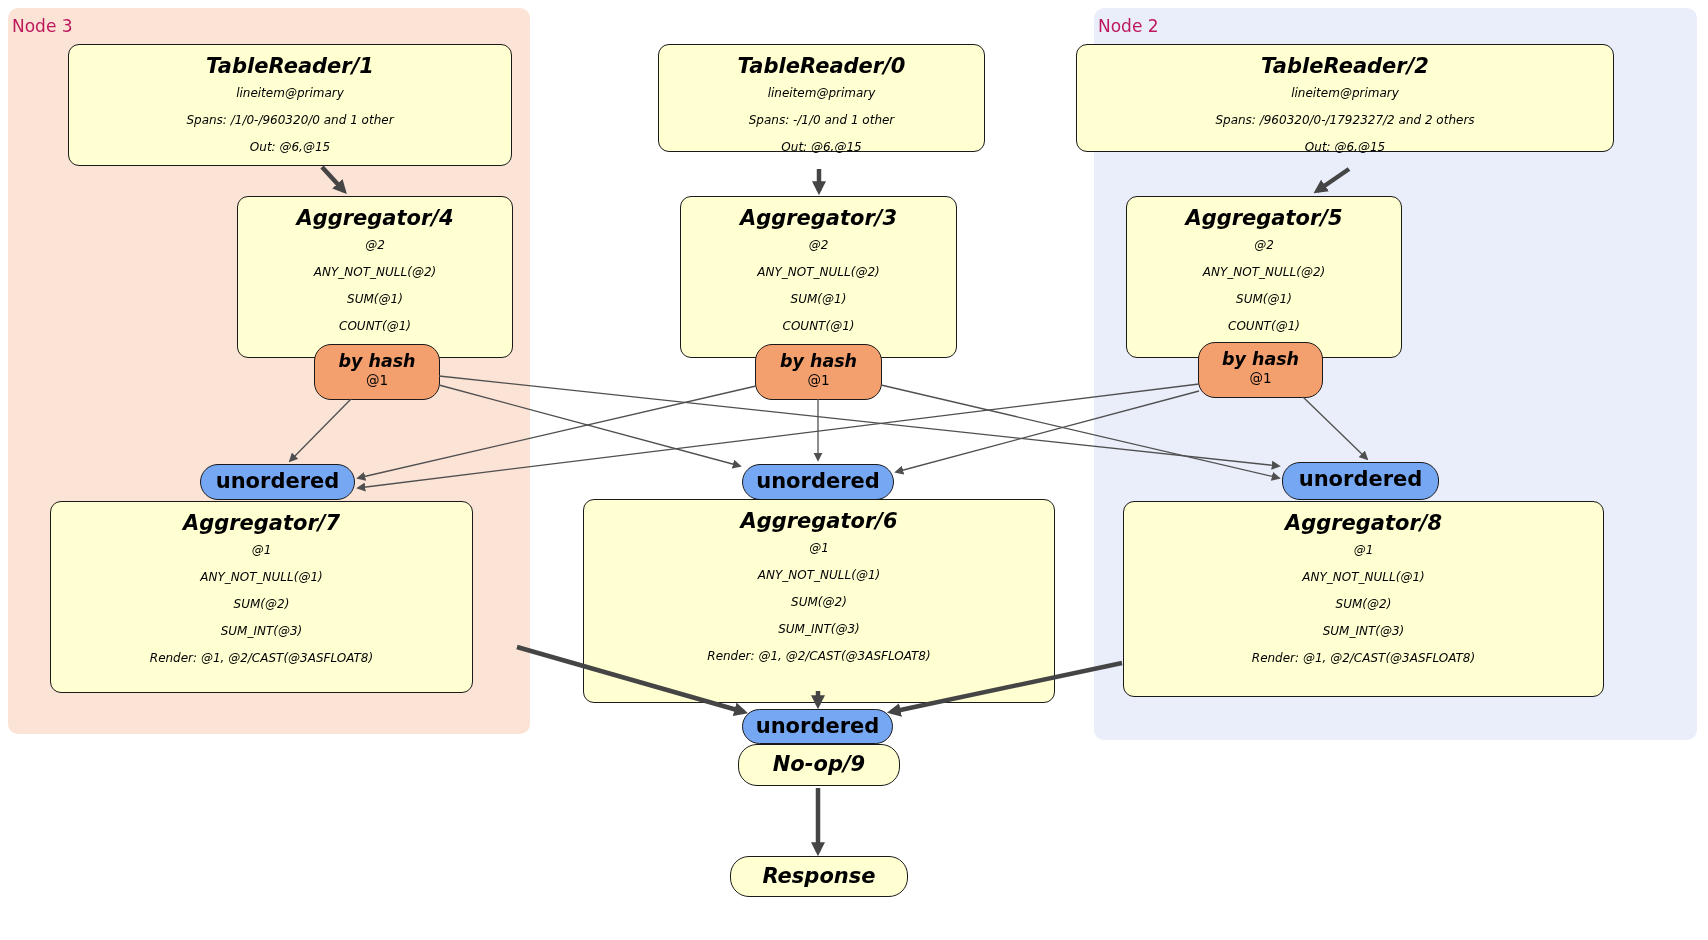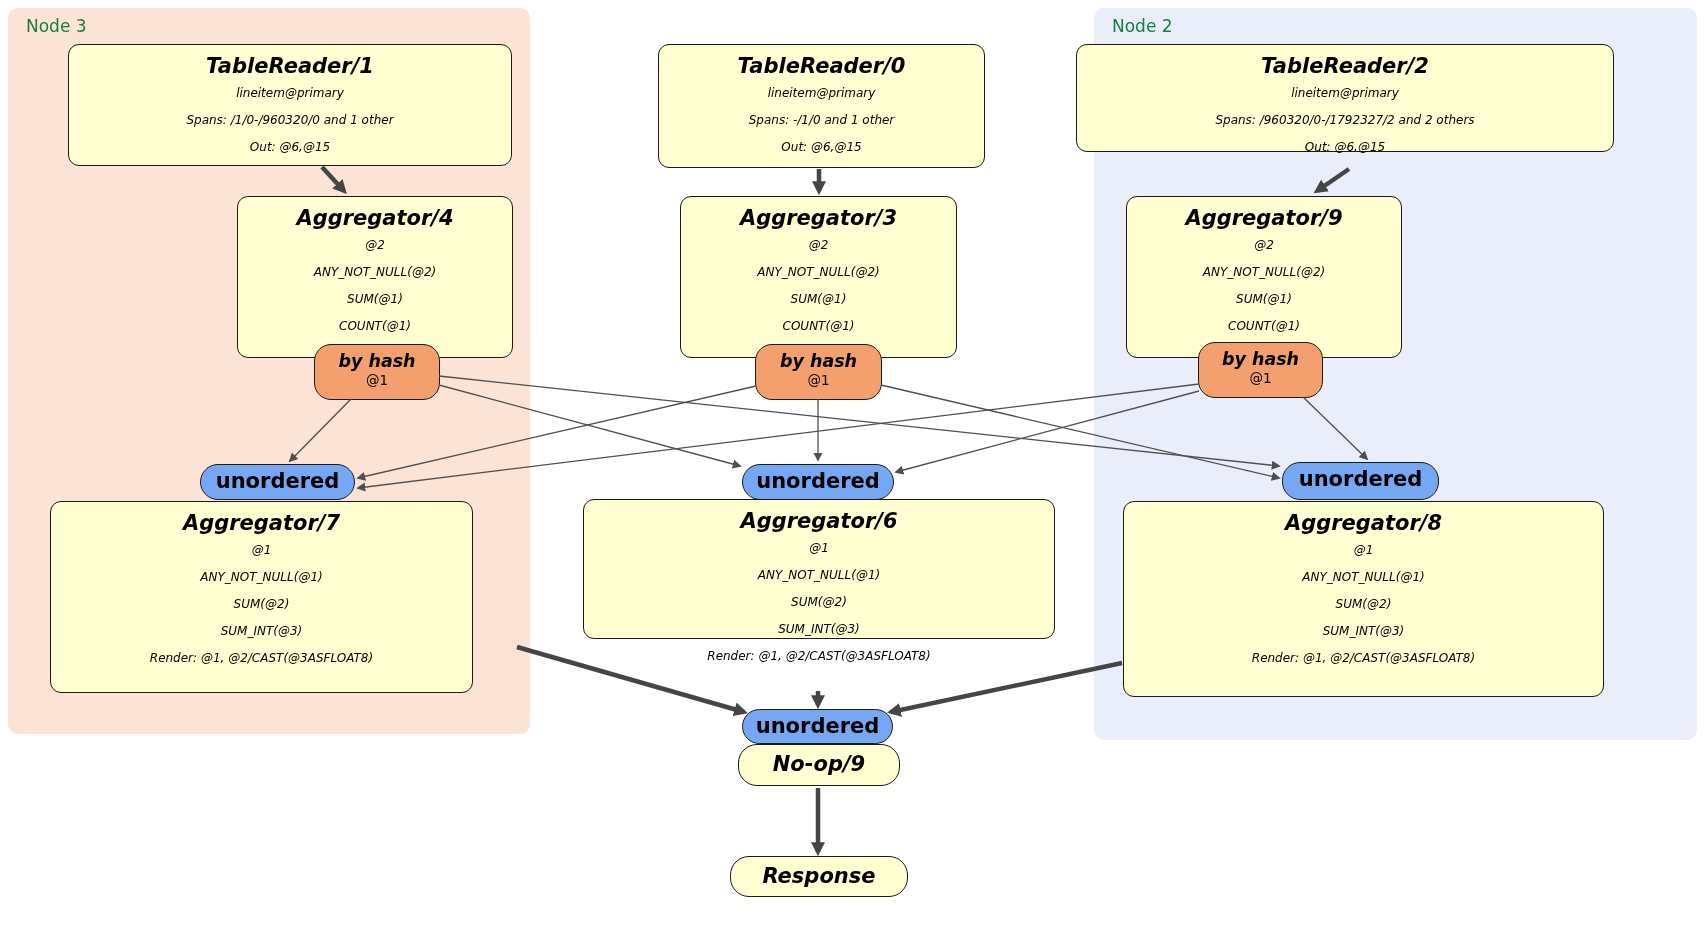--- a/index.html
+++ b/index.html
@@ -8,21 +8,21 @@
     width:1708px;height:940px;
     background:#ffffff;
     font-family:"DejaVu Sans", sans-serif;
     color:#000;
     overflow:hidden;
   }
   .panel{position:absolute;border-radius:10px;z-index:1;}
   .panel-node3{background:#fbe3d6;}
   .panel-node1{background:#cfdfe9;}
   .panel-node2{background:#e9eefa;}
-  .panel-label{font-size:17px;padding:8px 0 0 18px;color:#15803d;}
+  .panel-label{font-size:17px;padding:8px 0 0 4px;color:#be185d;}
   #edges{position:absolute;left:0;top:0;z-index:4;pointer-events:none;}
   .edge-thin{stroke:#4f4f4f;stroke-width:1.3;fill:none;}
   .edge-thick{stroke:#454545;stroke-width:4.5;fill:none;}
   .box{
     position:absolute;z-index:3;box-sizing:border-box;
     background:#ffffd2;border:1.7px solid #1a1a1a;border-radius:11px;
     text-align:center;padding-top:7px;font-style:italic;
   }
   .box-title{font-size:21px;font-weight:bold;line-height:28px;white-space:nowrap;}
   .box-line{font-size:12px;line-height:27px;white-space:nowrap;}
@@ -81,21 +81,21 @@
       <line x1="818" y1="788" x2="818" y2="852" class="edge-thick" marker-end="url(#ah-thick)"></line>
     </svg>
 
   <div class="box" style="left:68px;top:44px;width:444px;height:122px">
     <div class="box-title">TableReader/1</div>
     <div class="box-line">lineitem@primary</div>
     <div class="box-line">Spans: /1/0-/960320/0 and 1 other</div>
     <div class="box-line">Out: @6,@15</div>
   </div>
 
-  <div class="box" style="left:658px;top:44px;width:327px;height:124px">
+  <div class="box" style="left:658px;top:44px;width:327px;height:108px">
     <div class="box-title">TableReader/0</div>
     <div class="box-line">lineitem@primary</div>
     <div class="box-line">Spans: -/1/0 and 1 other</div>
     <div class="box-line">Out: @6,@15</div>
   </div>
 
   <div class="box" style="left:1076px;top:44px;width:538px;height:108px">
     <div class="box-title">TableReader/2</div>
     <div class="box-line">lineitem@primary</div>
     <div class="box-line">Spans: /960320/0-/1792327/2 and 2 others</div>
@@ -112,21 +112,21 @@
 
   <div class="box" style="left:680px;top:196px;width:277px;height:162px">
     <div class="box-title">Aggregator/3</div>
     <div class="box-line">@2</div>
     <div class="box-line">ANY_NOT_NULL(@2)</div>
     <div class="box-line">SUM(@1)</div>
     <div class="box-line">COUNT(@1)</div>
   </div>
 
   <div class="box" style="left:1126px;top:196px;width:276px;height:162px">
-    <div class="box-title">Aggregator/9</div>
+    <div class="box-title">Aggregator/5</div>
     <div class="box-line">@2</div>
     <div class="box-line">ANY_NOT_NULL(@2)</div>
     <div class="box-line">SUM(@1)</div>
     <div class="box-line">COUNT(@1)</div>
   </div>
 
   <div class="router" style="left:314px;top:344px;width:126px;height:56px">
     <div class="router-label">by hash</div>
     <div class="router-sub">@1</div>
   </div>
@@ -151,21 +151,21 @@
 
   <div class="box" style="left:50px;top:501px;width:423px;height:192px">
     <div class="box-title">Aggregator/7</div>
     <div class="box-line">@1</div>
     <div class="box-line">ANY_NOT_NULL(@1)</div>
     <div class="box-line">SUM(@2)</div>
     <div class="box-line">SUM_INT(@3)</div>
     <div class="box-line">Render: @1, @2/CAST(@3ASFLOAT8)</div>
   </div>
 
-  <div class="box" style="left:583px;top:499px;width:472px;height:140px">
+  <div class="box" style="left:583px;top:499px;width:472px;height:204px">
     <div class="box-title">Aggregator/6</div>
     <div class="box-line">@1</div>
     <div class="box-line">ANY_NOT_NULL(@1)</div>
     <div class="box-line">SUM(@2)</div>
     <div class="box-line">SUM_INT(@3)</div>
     <div class="box-line">Render: @1, @2/CAST(@3ASFLOAT8)</div>
   </div>
 
   <div class="box" style="left:1123px;top:501px;width:481px;height:196px">
     <div class="box-title">Aggregator/8</div>

